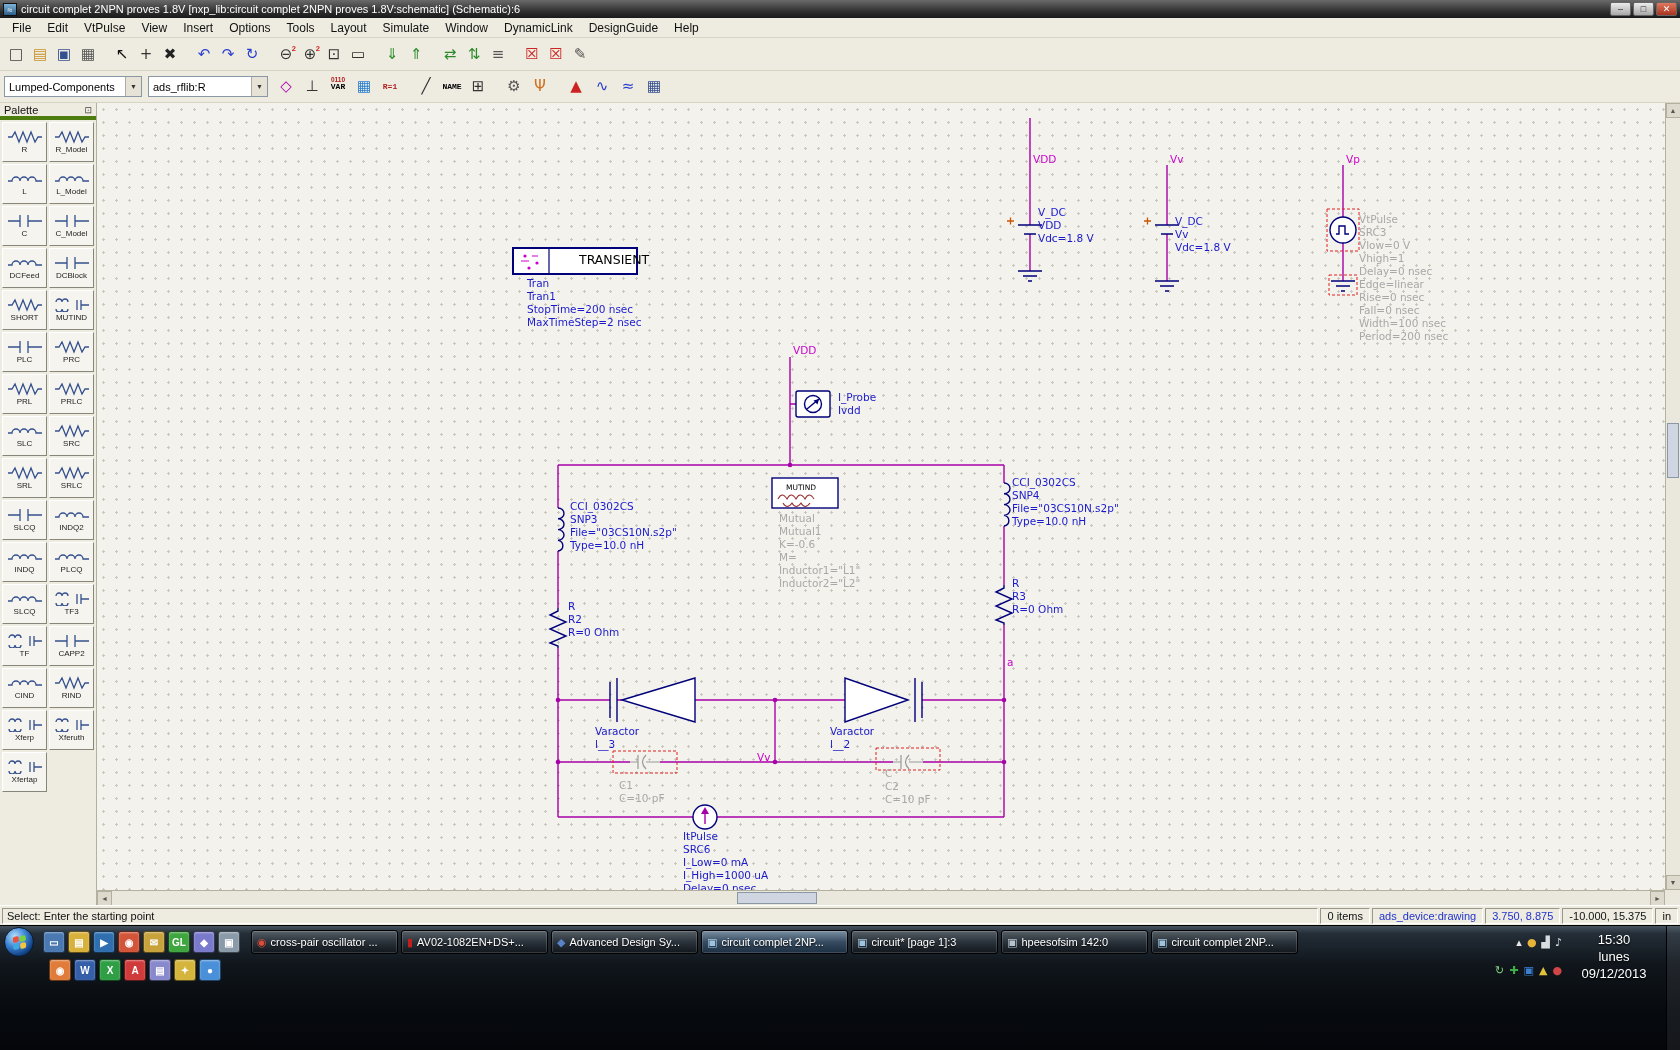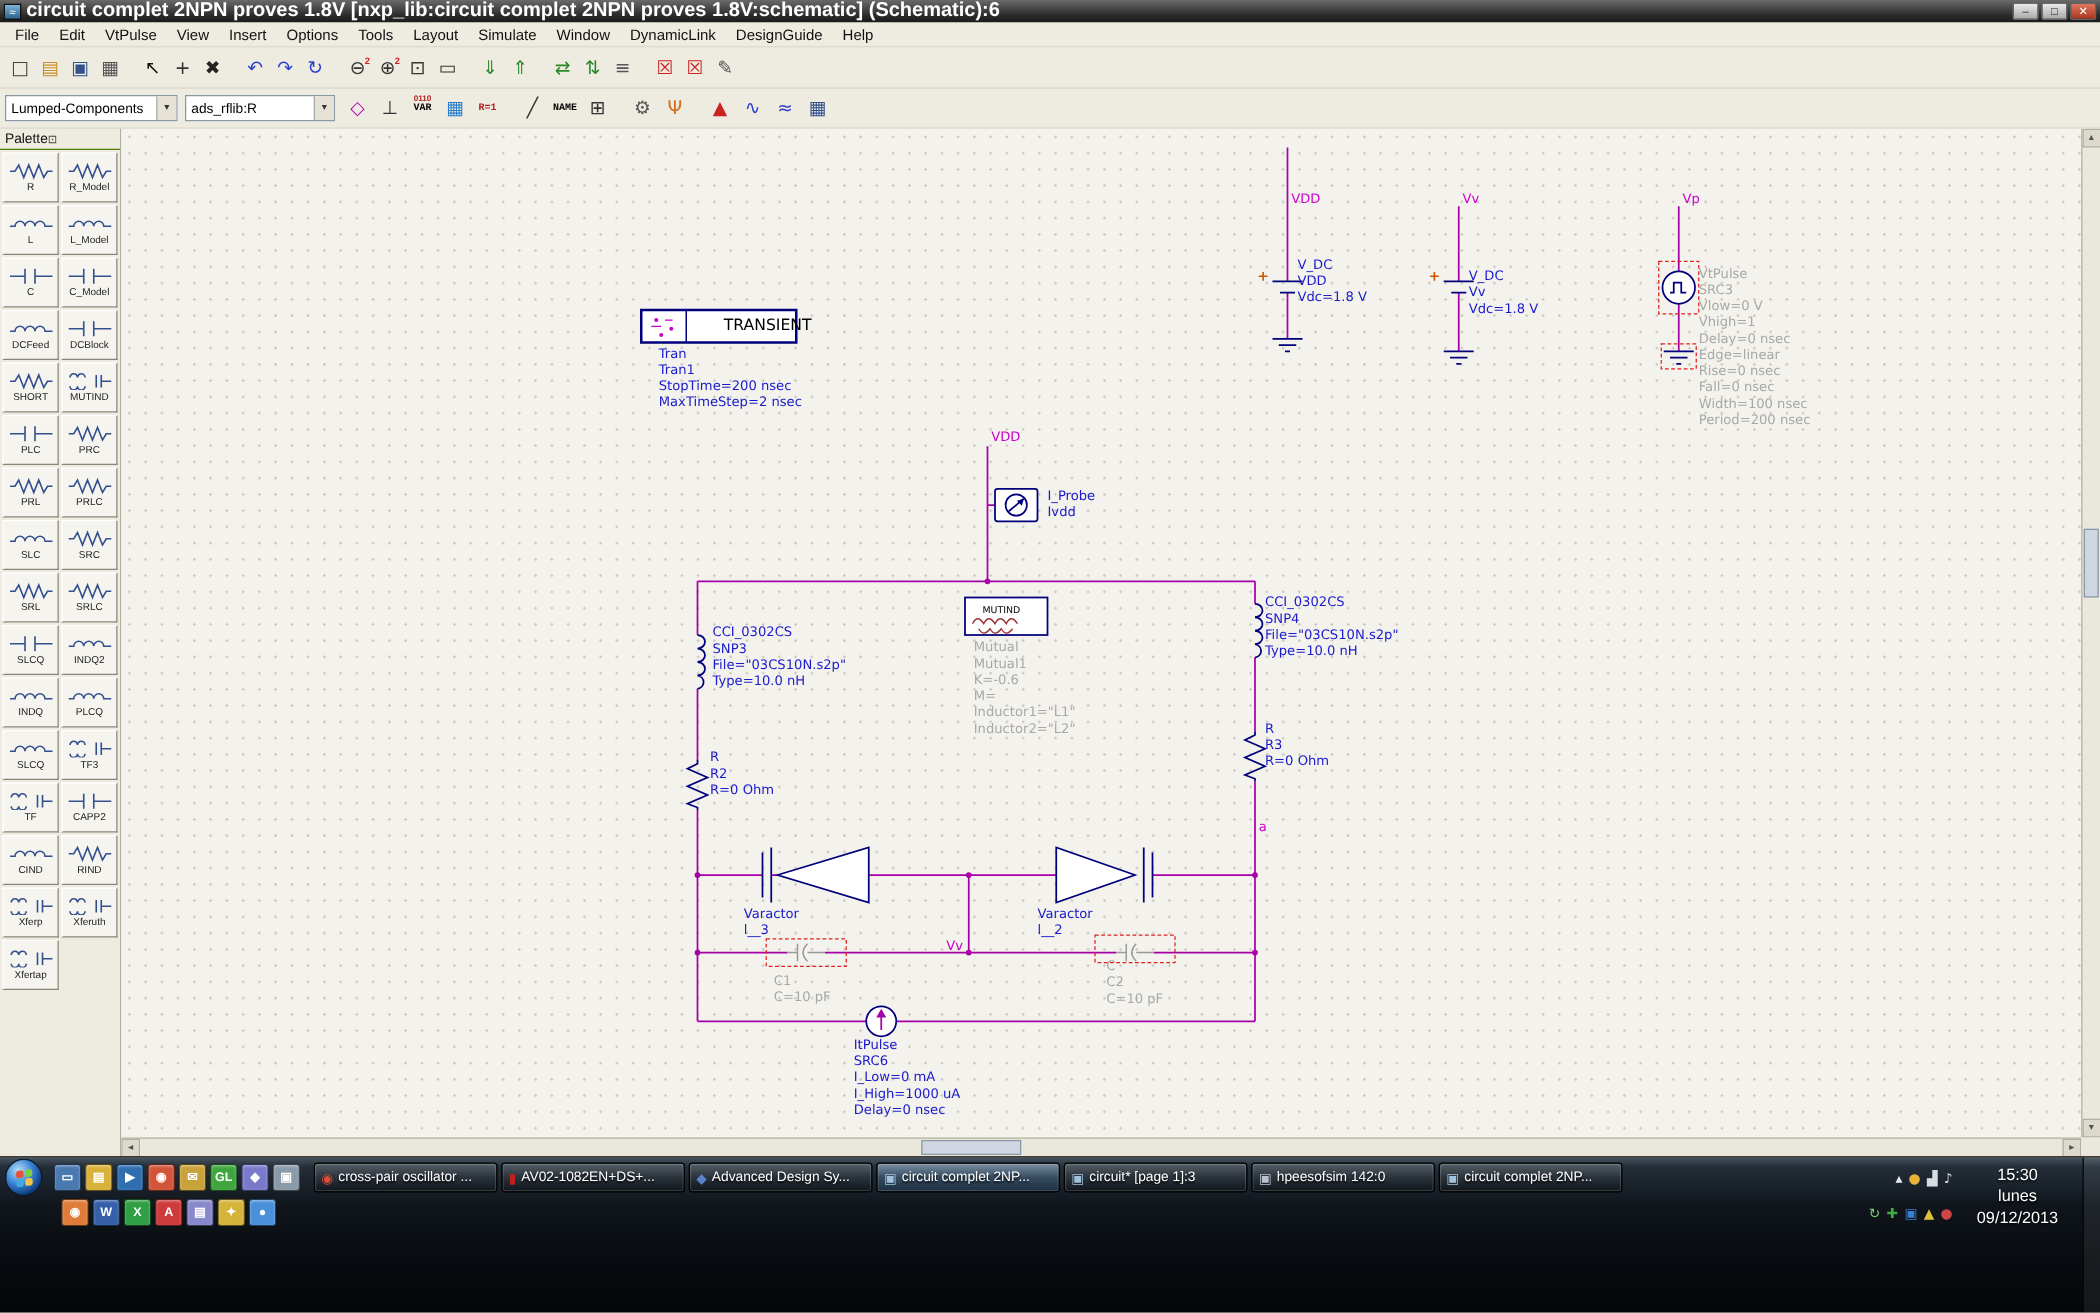--- a/index.html
+++ b/index.html
@@ -2,21 +2,21 @@
 <html><head>
 <meta charset="utf-8">
 <style>
   *{margin:0;padding:0;box-sizing:border-box}
   html,body{width:1680px;height:1050px;overflow:hidden;font-family:"Liberation Sans",sans-serif;background:#000}
   .screen{width:1680px;height:1050px;display:flex;flex-direction:column;background:#eeebe0}
 
   
   .titlebar{height:18px;background:linear-gradient(#6a6a6a,#2a2a2a 70%,#1a1a1a);display:flex;align-items:center;padding:0 3px;gap:4px}
   .app-ico{width:14px;height:13px;background:linear-gradient(#7fb4d8,#2c5f8a);color:#fff;font-size:9px;line-height:12px;text-align:center;border:1px solid #111;flex:none}
-  .title-text{color:#fff;font-size:16px;font-weight:bold;flex:1;white-space:nowrap;overflow:hidden}
+  .title-text{color:#fff;font-size:11px;font-weight:normal;flex:1;white-space:nowrap;overflow:hidden}
   .win-controls{display:flex;gap:2px}
   .wbtn{width:21px;height:14px;font-size:9px;line-height:12px;text-align:center;color:#222;background:linear-gradient(#ececec,#a8a8a8);border:1px solid #666;border-radius:2px;cursor:default}
   .wbtn.close{background:linear-gradient(#e0785f,#a83420);color:#fff}
 
   
   .menubar{height:20px;display:flex;align-items:center;padding:0 4px;background:#eeebe0;border-bottom:1px solid #d8d4c4;font-size:12px;color:#111}
   .menu-item{padding:2px 8px;white-space:nowrap}
 
   
   .toolbar{display:flex;align-items:center;background:#eeebe0;border-bottom:1px solid #d8d4c4;padding:0 4px}
@@ -30,21 +30,21 @@
   .tbtn.gap{margin-left:10px}
   .dropdown{display:flex;align-items:center;height:21px;background:#fff;border:1px solid #8a97a5;margin-right:6px;font-size:11px;flex:none}
   .dd-palette{width:138px}
   .dd-component{width:120px}
   .dd-text{flex:1;padding:0 4px;white-space:nowrap;overflow:hidden;color:#000}
   .dd-arrow{width:16px;height:100%;background:#e6e2d6;border-left:1px solid #aaa;font-size:7px;display:flex;align-items:center;justify-content:center;color:#333}
 
   
   .workarea{flex:1;display:flex;min-height:0}
   .palette-panel{width:97px;background:#eeebe0;border-right:1px solid #b4b0a0;display:flex;flex-direction:column;flex:none}
-  .palette-header{height:17px;display:flex;align-items:center;padding:0 4px;font-size:11px;color:#111;border-bottom:1px solid #4d7c0f}
+  .palette-header{height:17px;display:flex;align-items:center;justify-content:space-between;padding:0 4px;font-size:11px;color:#111;border-bottom:4px solid #4d7c0f}
   .pal-dock{font-size:9px;color:#444}
   .pal-grid{display:grid;grid-template-columns:repeat(2,45px);gap:2px;padding:2px;overflow:hidden}
   .pal-btn{width:45px;height:40px;background:#f6f4ee;border:1px solid;border-color:#fff #88857a #88857a #fff;display:flex;flex-direction:column;align-items:center;justify-content:center;gap:2px}
   .pal-ico{width:36px;height:14px;flex:none}
   .pal-ico *{stroke:#35508f;fill:none;stroke-width:1.3}
   .pal-lbl{font-size:8px;color:#222;line-height:8px;white-space:nowrap}
 
   
   .canvas{flex:1;position:relative;background:#f3f2ed;background-image:radial-gradient(circle,#c9c7bd 1px,transparent 1.1px);background-size:13px 13px;overflow:hidden}
   .schsvg{position:absolute;left:0;top:0}
@@ -723,20 +723,28 @@
       </div>
       <div class="hscroll">
         <span class="scr-arrow">◄</span>
         <span class="scr-arrow">►</span>
         <span class="hthumb"></span>
       </div>
       <div class="scr-corner"></div>
     </div>
   </div>
 
+  <div class="statusbar">
+    <span class="status-msg">Select: Enter the starting point</span>
+    <span class="status-cell">0 items</span>
+    <span class="status-cell blue">ads_device:drawing</span>
+    <span class="status-cell blue">3.750, 8.875</span>
+    <span class="status-cell">-10.000, 15.375</span>
+    <span class="status-cell">in</span>
+  </div>
 
   <div class="taskbar">
     <div class="tb-main">
       <div class="tb-row">
         <div class="start-orb">
           <div class="orb-flag">
               <i class="f1"></i>
               <i class="f2"></i>
               <i class="f3"></i>
               <i class="f4"></i>

